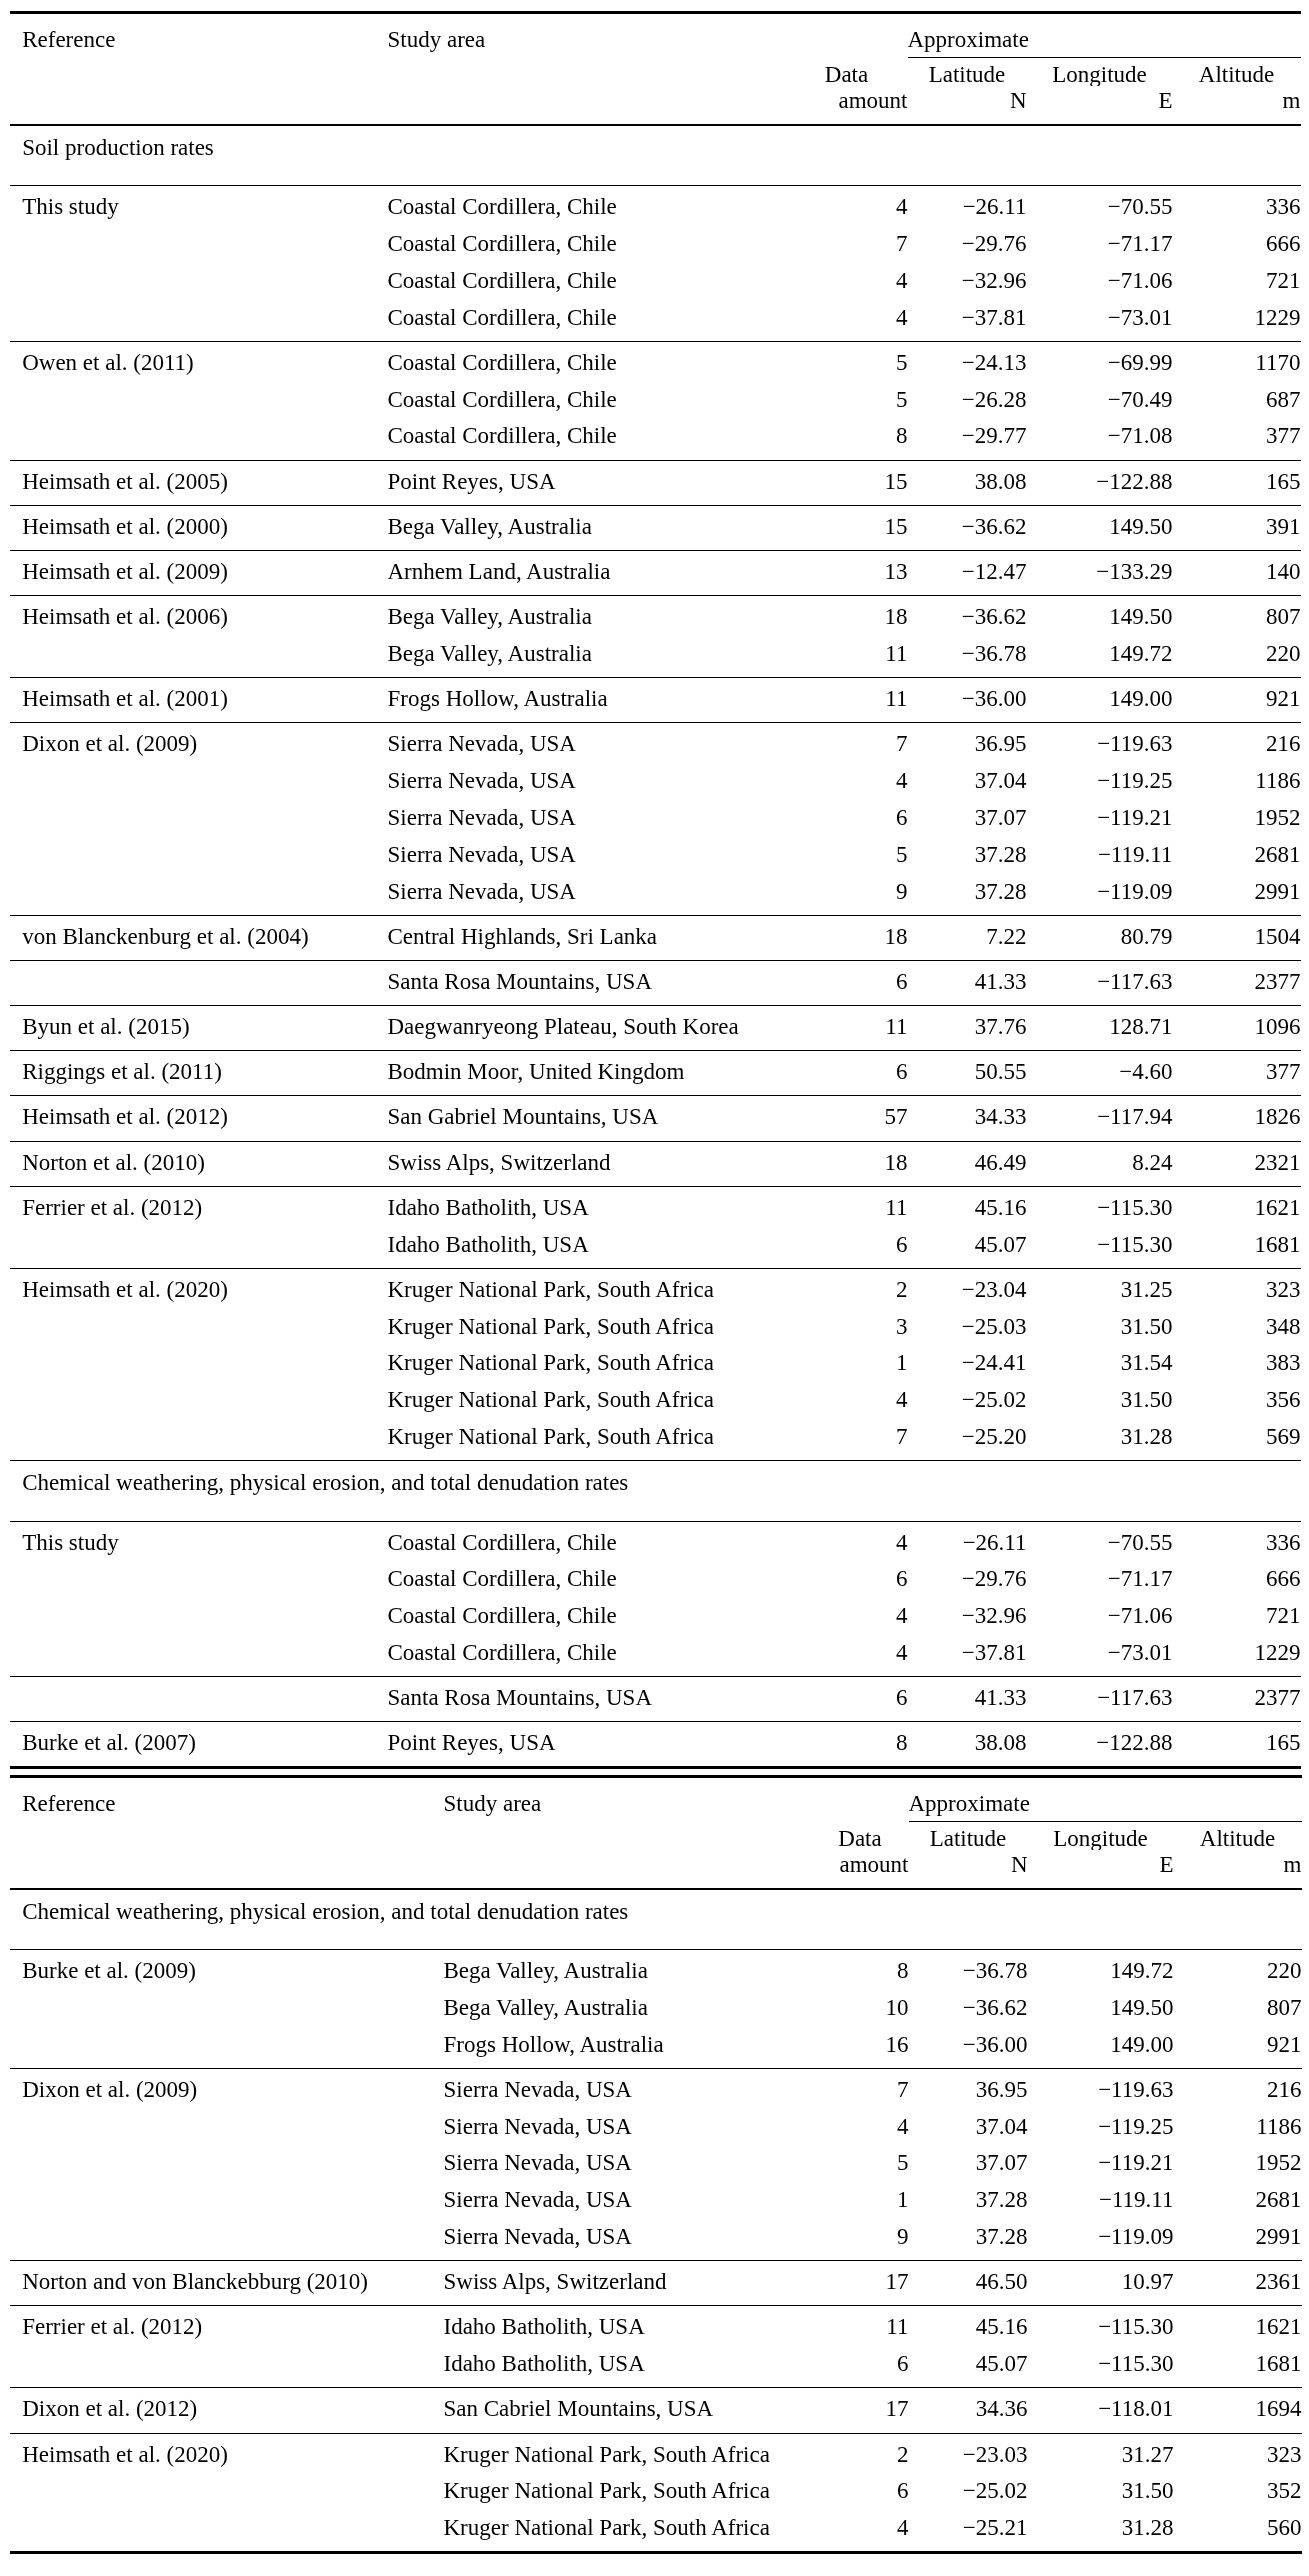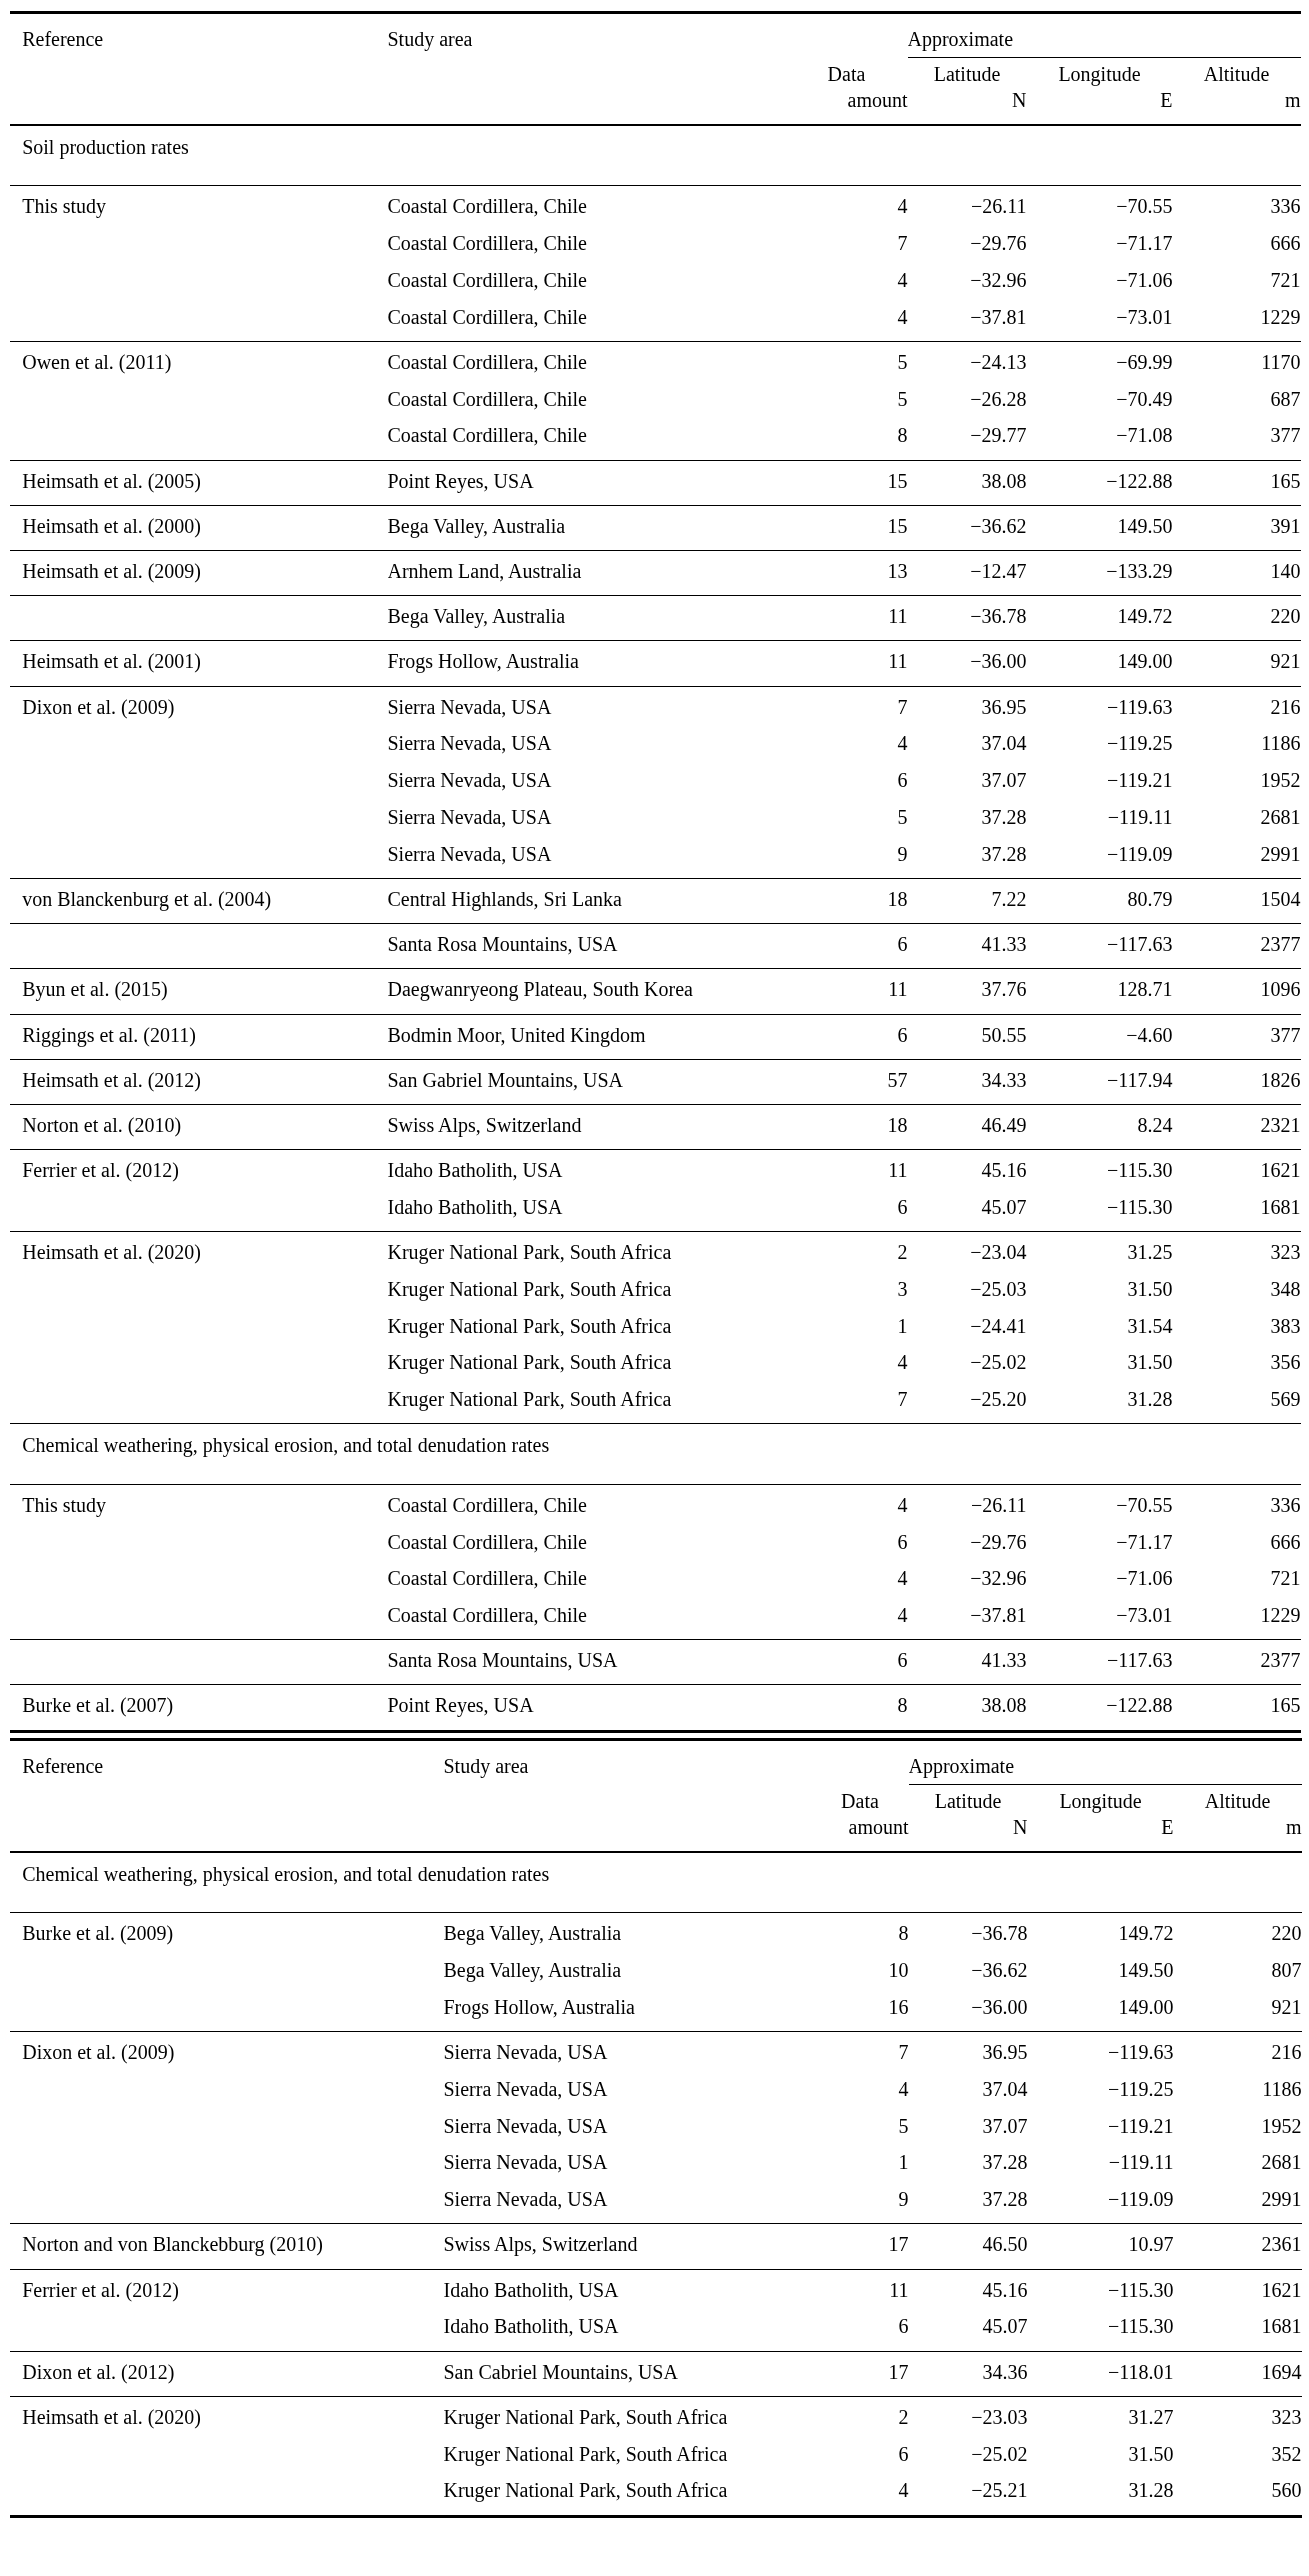--- a/index.html
+++ b/index.html
@@ -14,21 +14,21 @@
     color: #000000;
     font-family: "Liberation Serif", "DejaVu Serif", serif;
   }
   .page {
     padding: 11.4px 9.5px 0 9.5px;
   }
   table.datatable {
     border-collapse: collapse;
     table-layout: fixed;
     width: 1291px;
-    font-size: 20px;
+    font-size: 23px;
     line-height: 21.5px;
     color: #000000;
   }
   table.t1 { border-top: 3.2px solid #000; border-bottom: 3.2px solid #000; }
   table.t2 { border-top: 3.2px solid #000; border-bottom: 3.2px solid #000; margin-top: 5.7px; }
 
   
   col.c1-ref   { width: 378px; }
   col.c1-study { width: 398px; }
   col.c1-data  { width: 122px; }
@@ -196,20 +196,28 @@
           <td class="t-l">Heimsath et al. (2009)</td>
           <td class="t-l">Arnhem Land, Australia</td>
           <td class="t-r">13</td>
           <td class="t-r">−12.47</td>
           <td class="t-r">−133.29</td>
           <td class="t-r">140</td>
         </tr>
       </tbody>
       <tbody class="group">
         <tr>
+          <td class="t-l">Heimsath et al. (2006)</td>
+          <td class="t-l">Bega Valley, Australia</td>
+          <td class="t-r">18</td>
+          <td class="t-r">−36.62</td>
+          <td class="t-r">149.50</td>
+          <td class="t-r">807</td>
+        </tr>
+        <tr>
           <td class="t-l"></td>
           <td class="t-l">Bega Valley, Australia</td>
           <td class="t-r">11</td>
           <td class="t-r">−36.78</td>
           <td class="t-r">149.72</td>
           <td class="t-r">220</td>
         </tr>
       </tbody>
       <tbody class="group">
         <tr>

